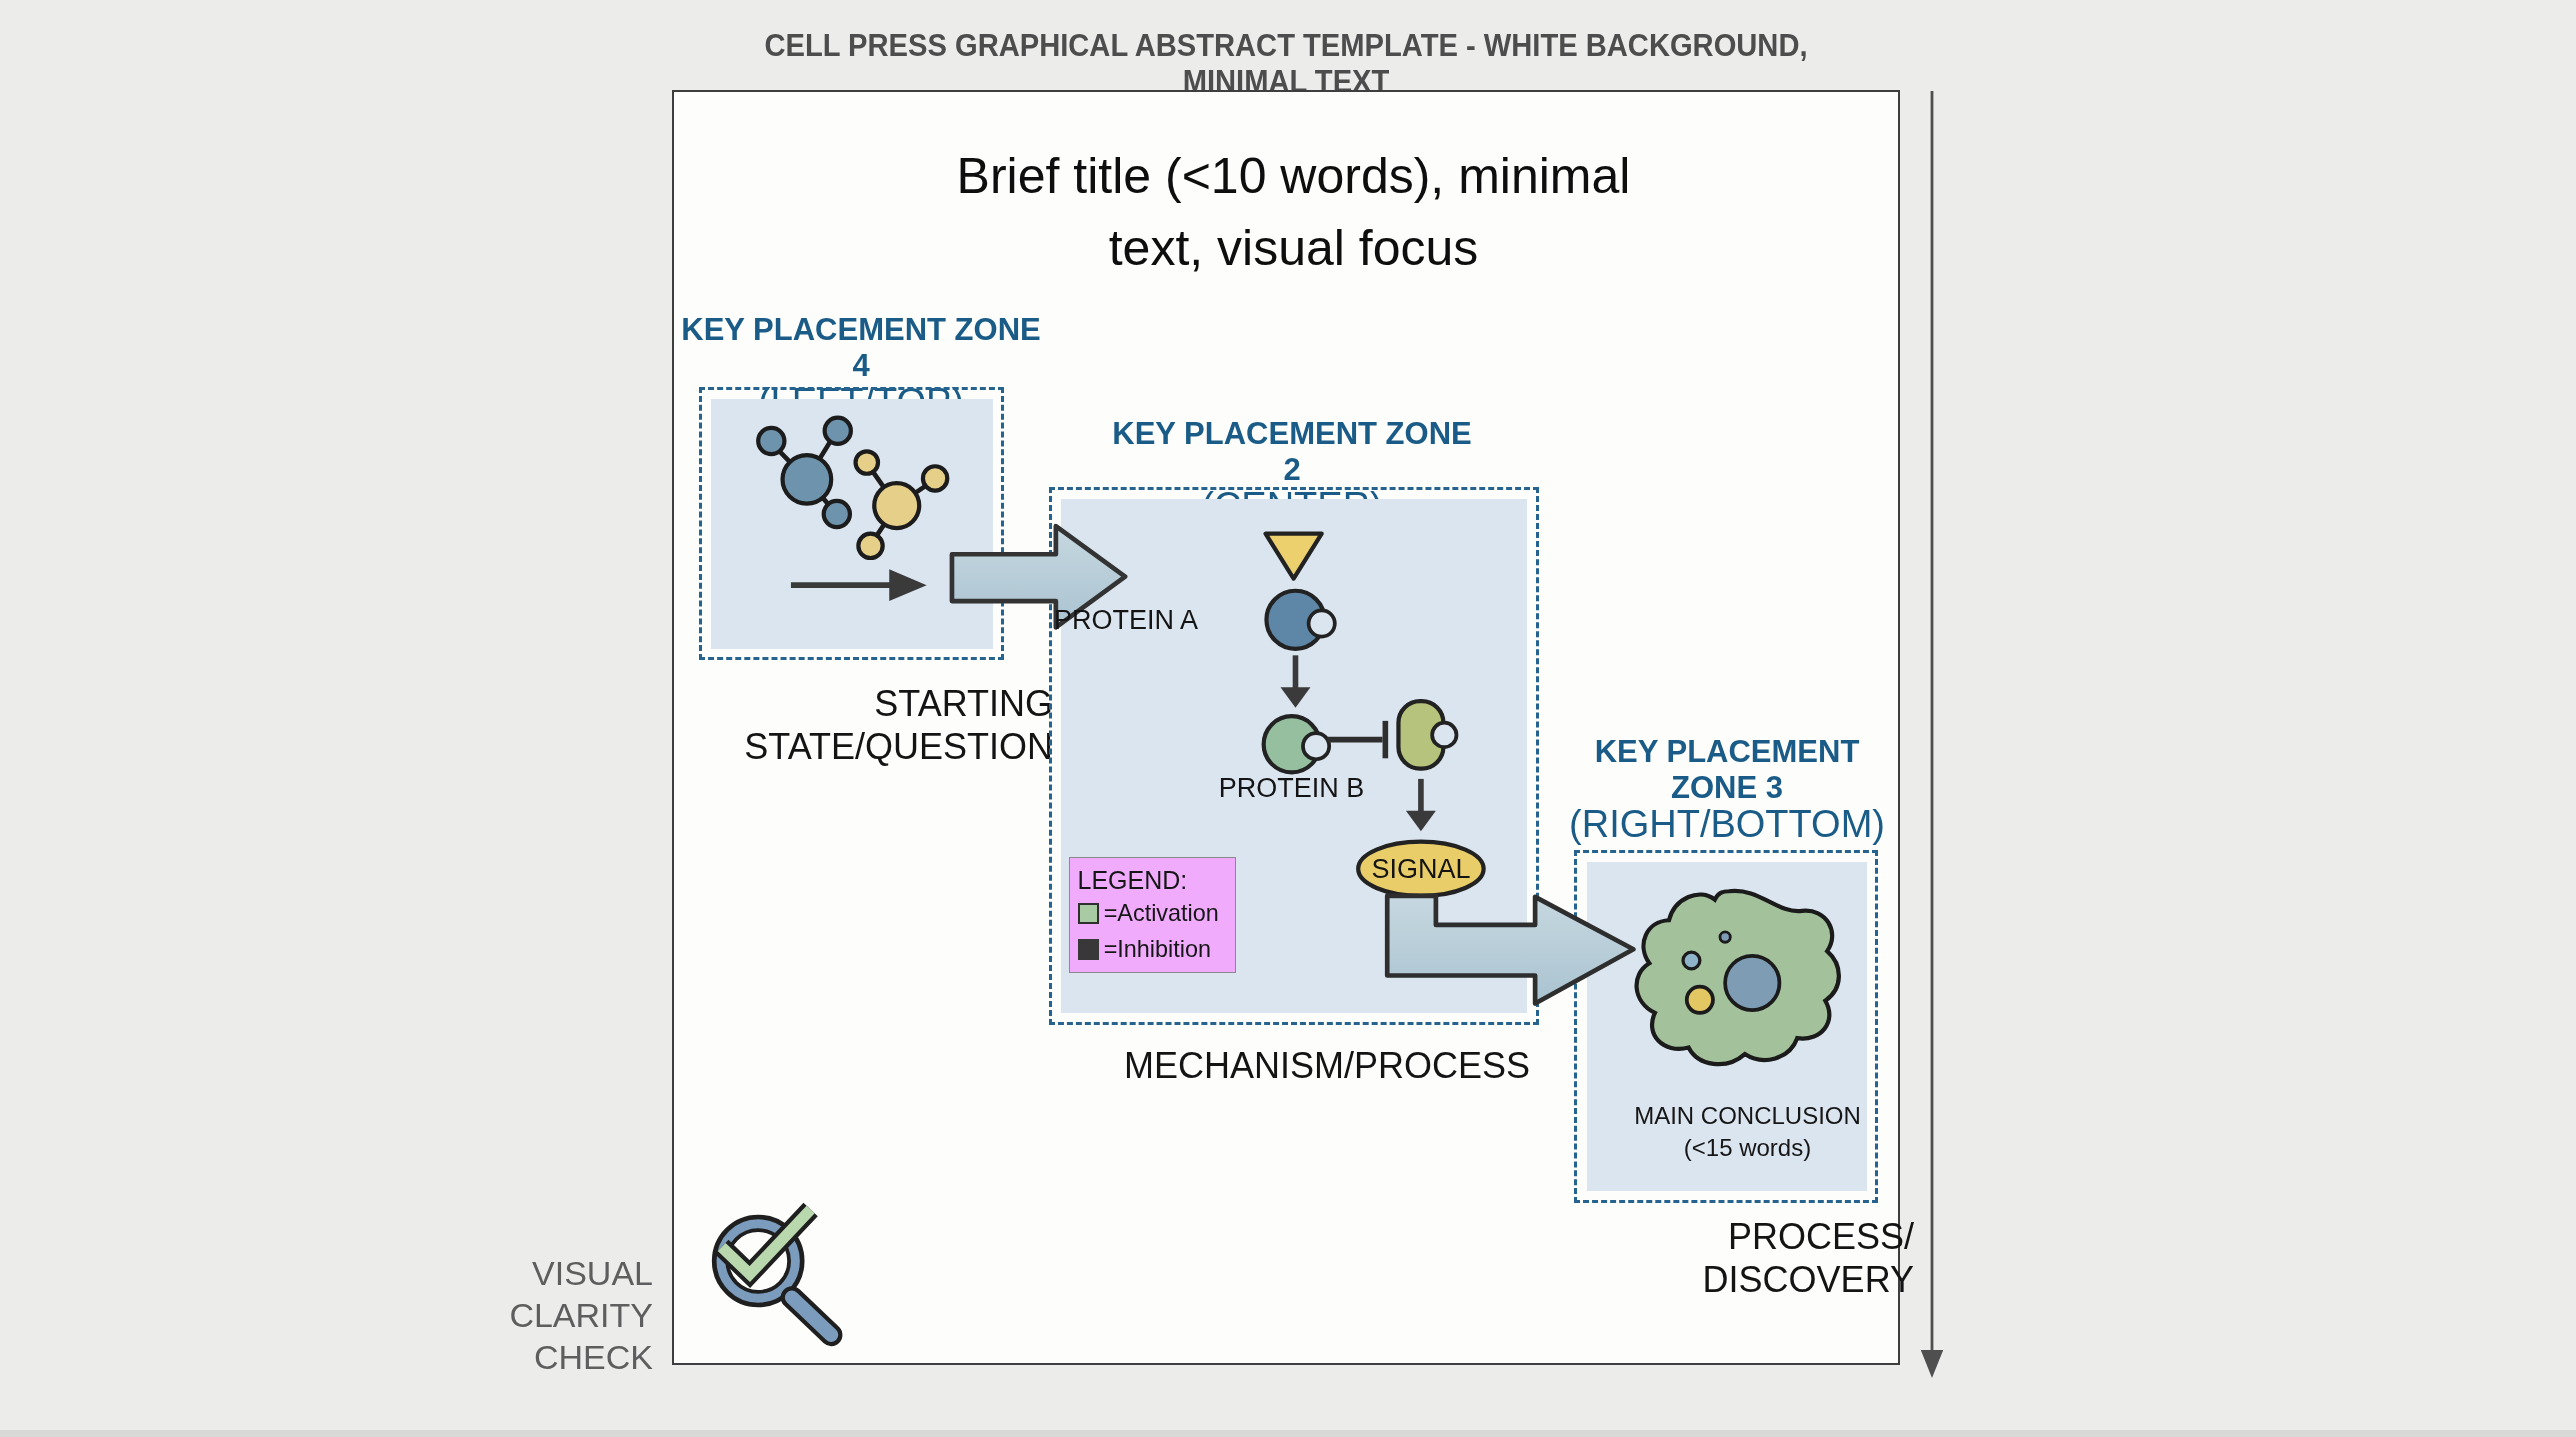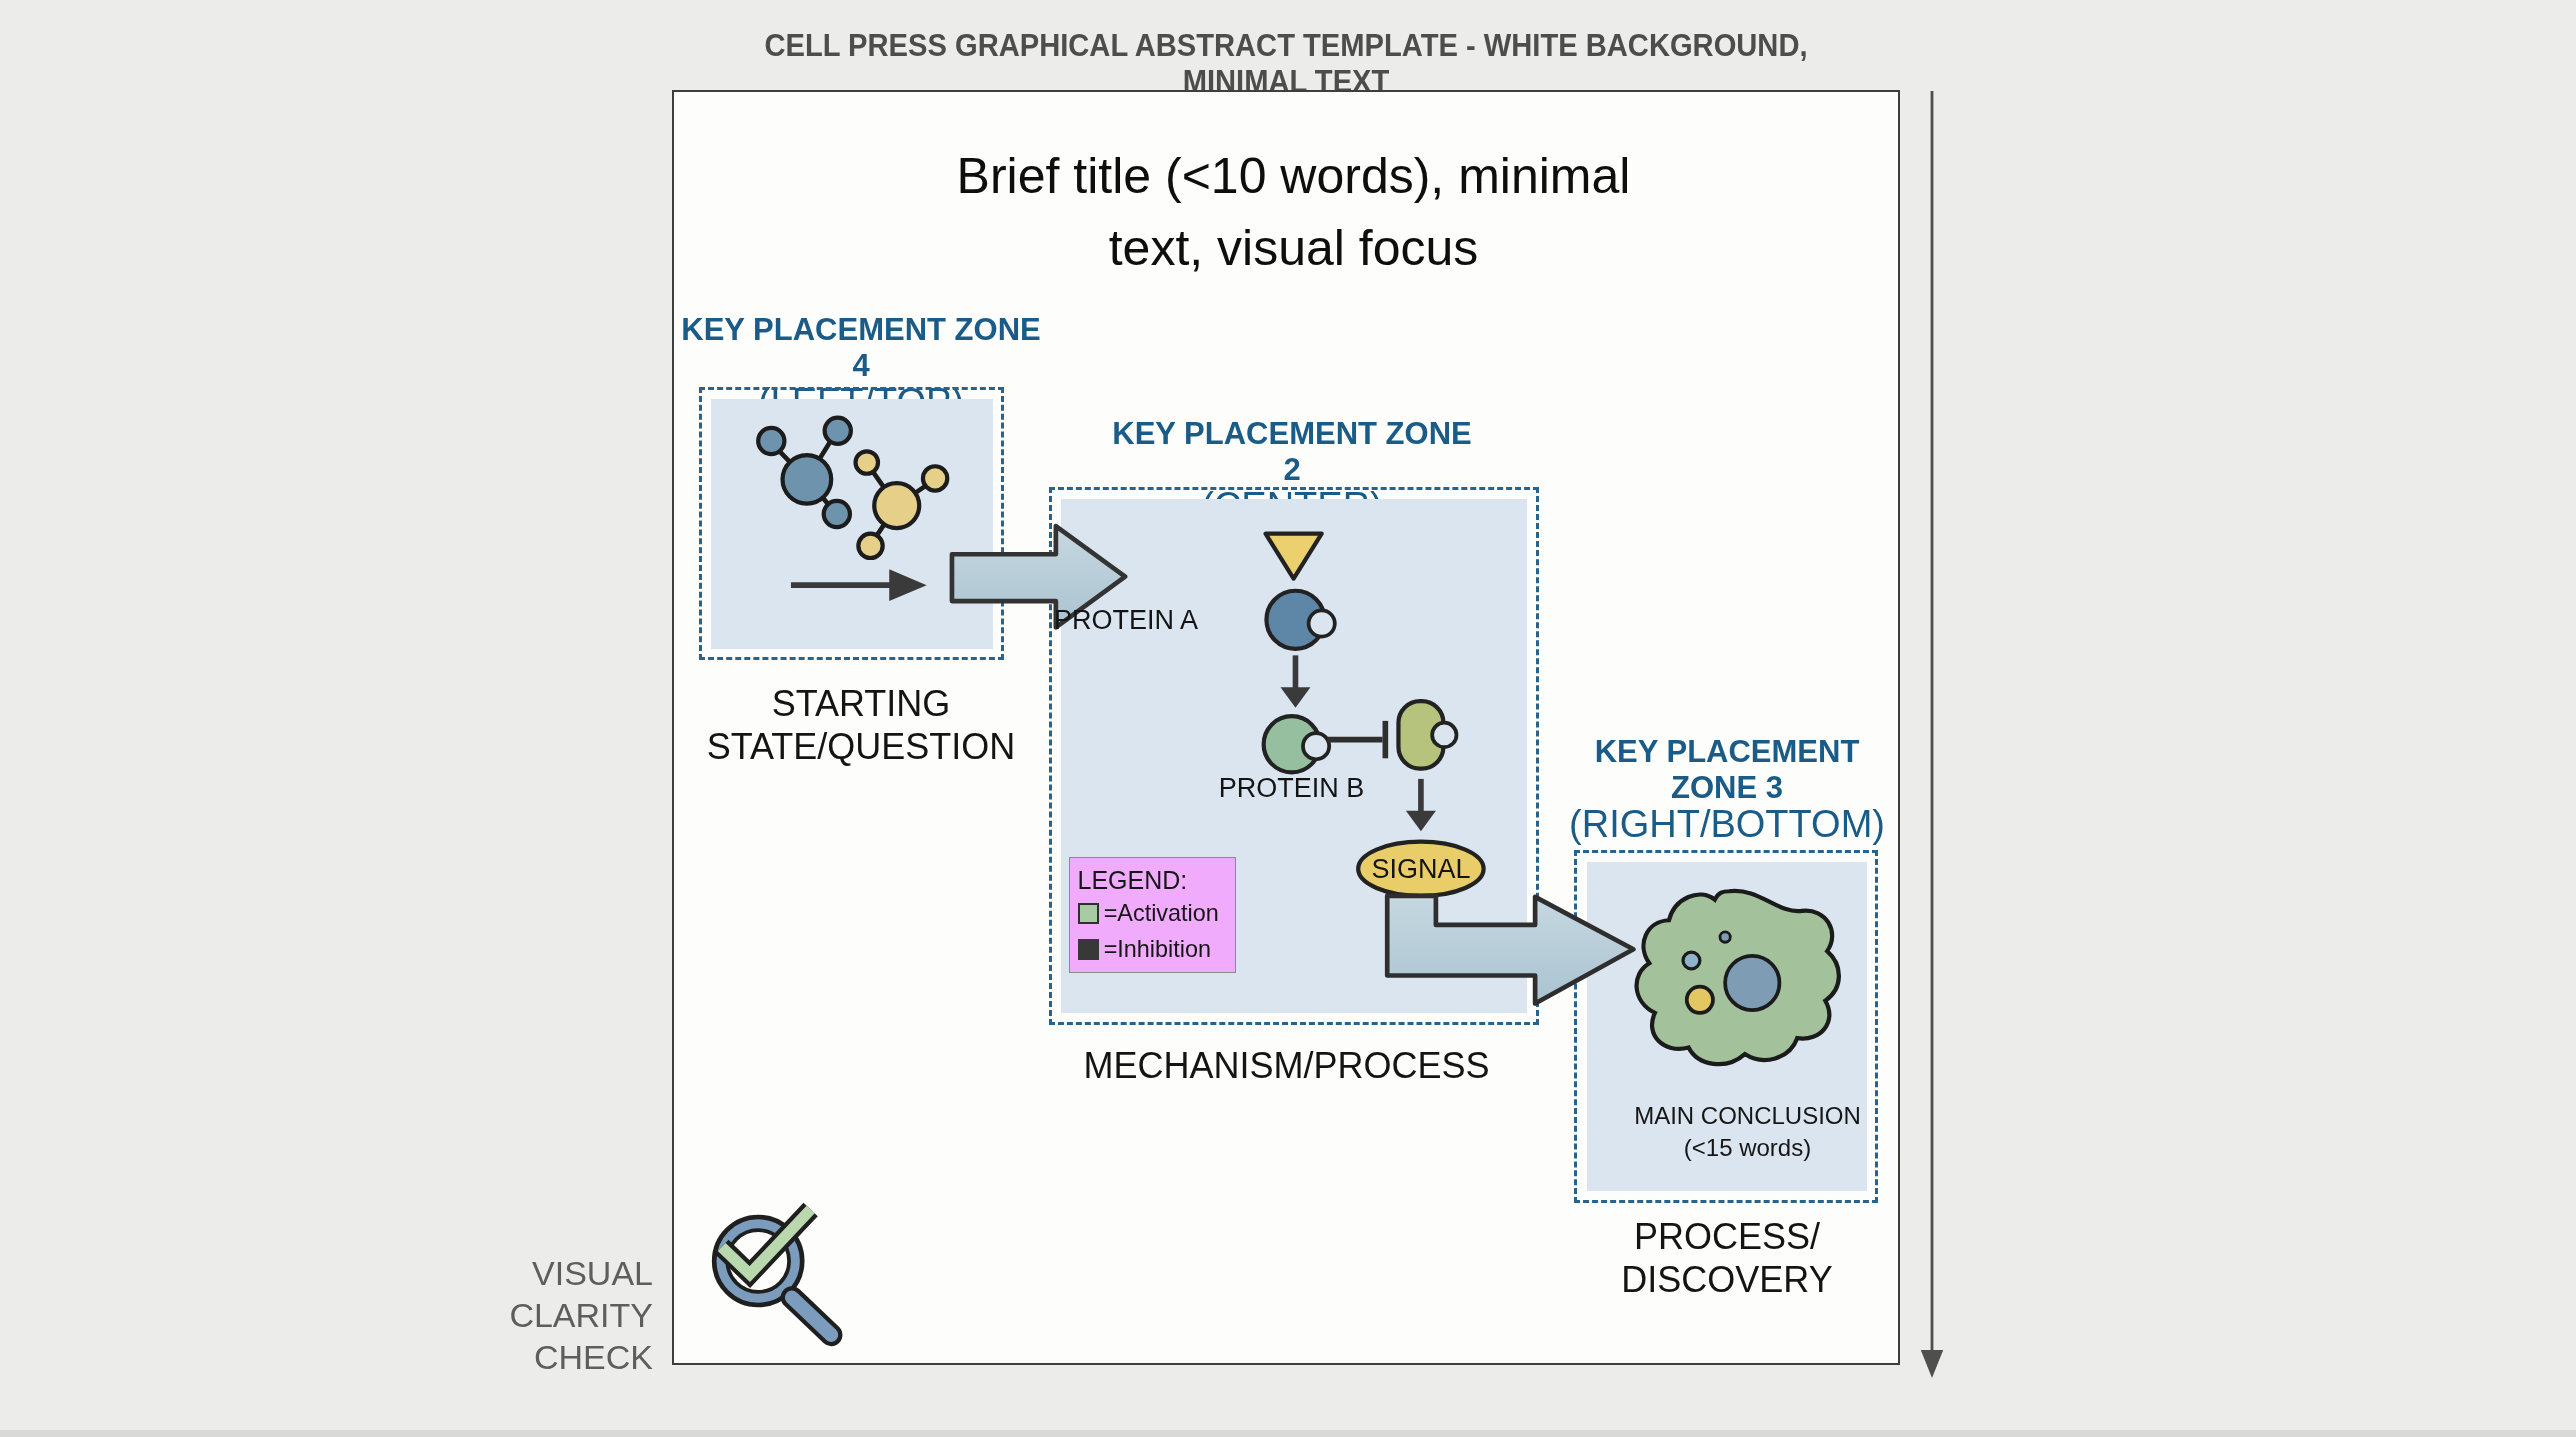--- a/index.html
+++ b/index.html
@@ -12,21 +12,21 @@
              transform:scaleX(0.94);letter-spacing:0px;}
   
   #main-box{left:672px;top:90px;width:1228px;height:1275px;background:#fdfdfb;
             border:2.8px solid #3e3e3e;box-sizing:border-box;}
   #main-title{left:732px;top:140px;width:1123px;font-size:50px;line-height:72px;color:#0e0e0e;}
   
   .zlabel{color:#1a5c87;font-weight:bold;font-size:31px;line-height:36px;}
   .zsub{color:#1a5c87;font-weight:normal;font-size:38px;line-height:36px;}
   .dashedbox{border:3.7px dashed #26648f;box-sizing:border-box;background:transparent;}
   .zonefill{background:#dbe5ef;}
-  .caption{color:#141414;font-size:36px;line-height:43px;}
+  .caption{color:#141414;font-size:36px;line-height:43px;text-align:right;}
   .small-label{color:#141414;font-size:27px;}
   
   #legend-box{left:1069px;top:857px;width:167px;height:116px;background:#f0abfc;
               border:1.9px solid #8a8a8a;box-sizing:border-box;padding:5.6px 7.5px;}
   #legend-box .lg-title{font-size:25px;color:#161616;line-height:32px;}
   .lg-row{display:flex;align-items:center;gap:4.7px;height:36px;}
   .swatch{width:21.5px;height:21.5px;border:2.8px solid #2f2f2f;box-sizing:border-box;flex:0 0 auto;}
   .lg-text{font-size:23.4px;color:#161616;}
   
   .grayside{color:#5e5e5e;font-size:34px;line-height:42px;}

